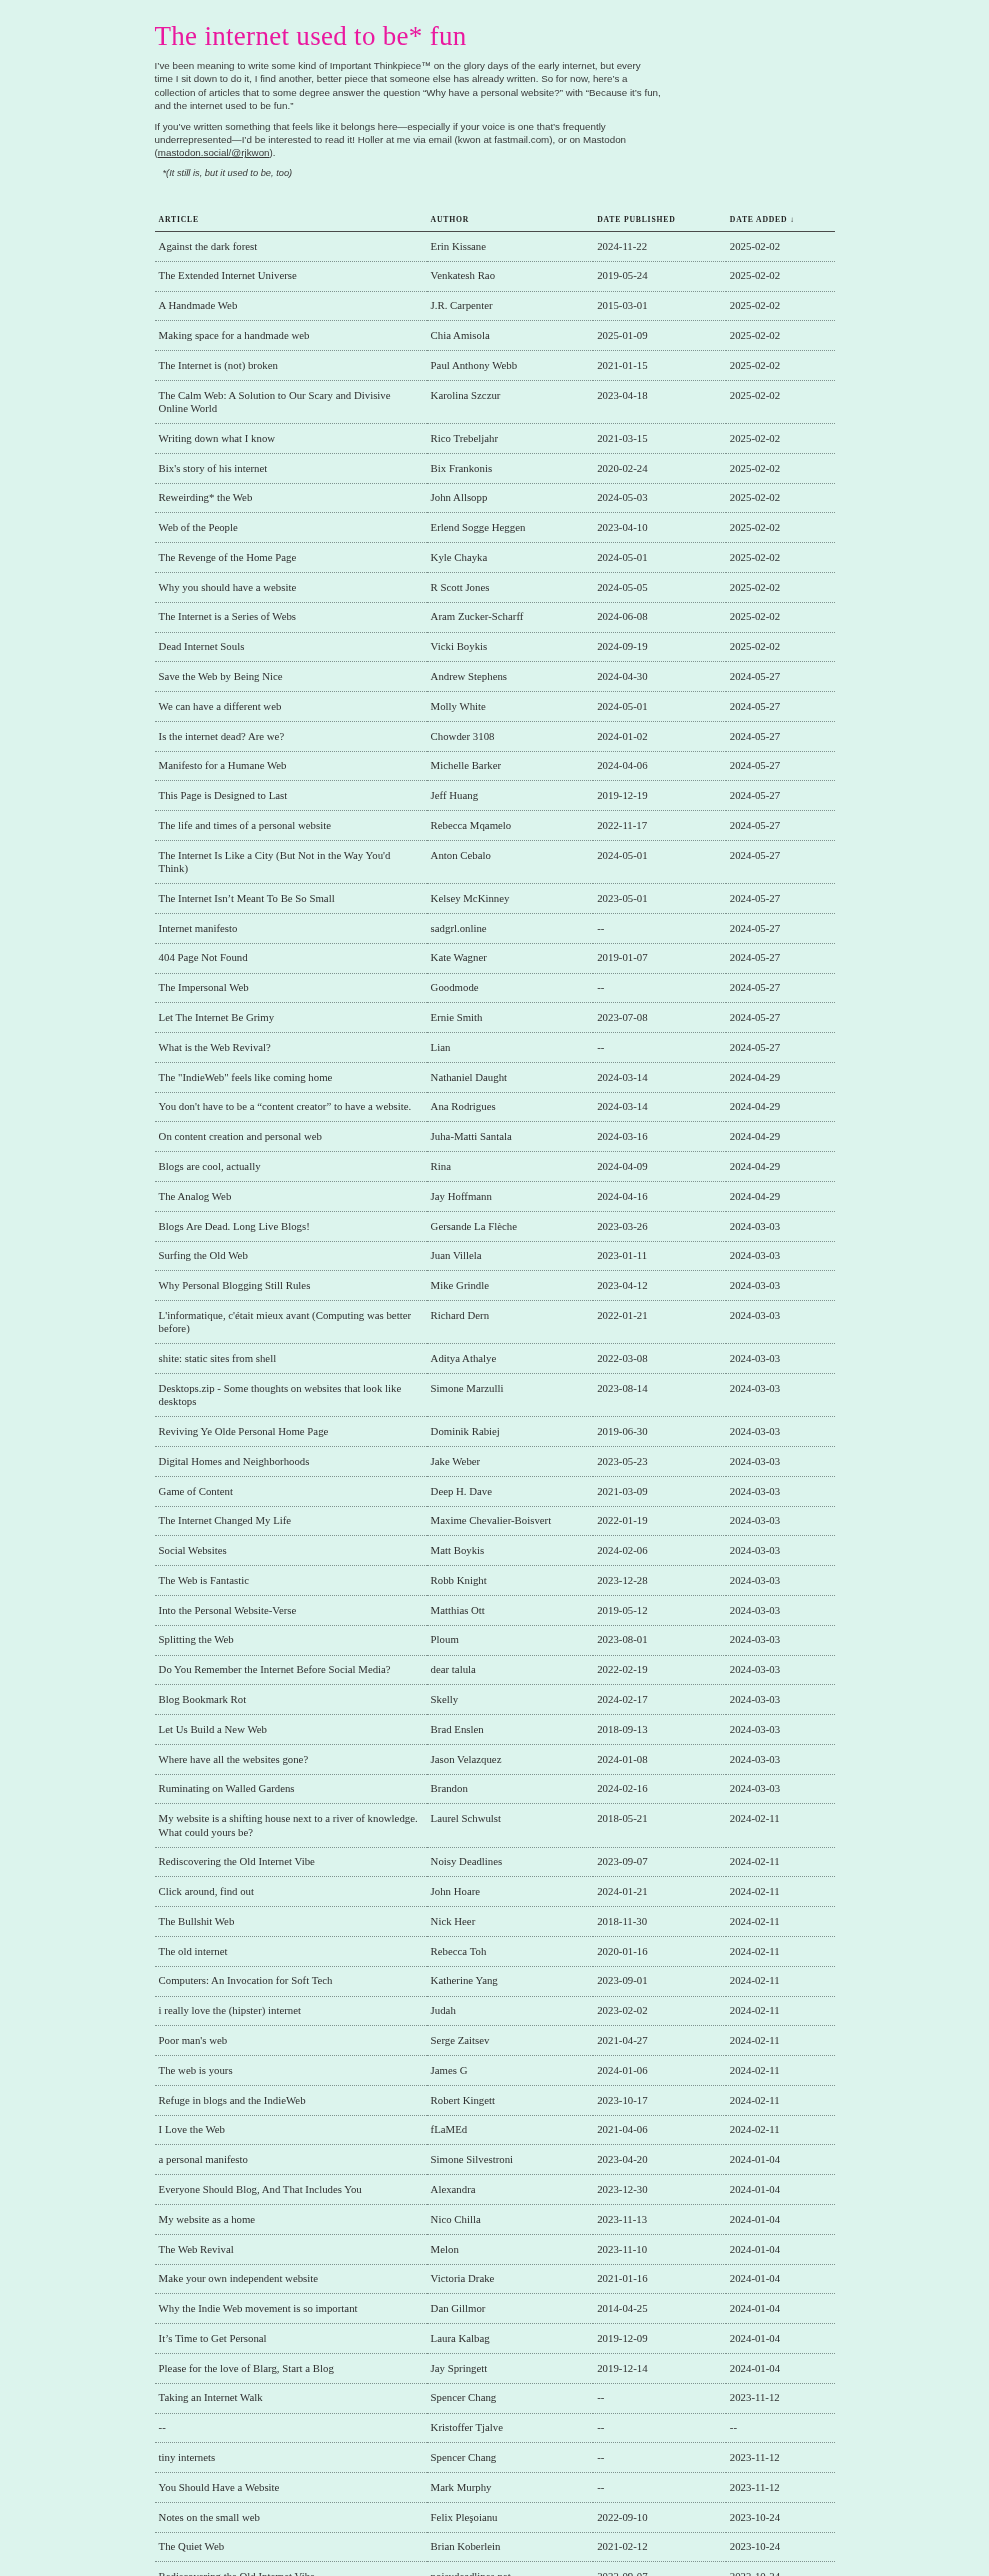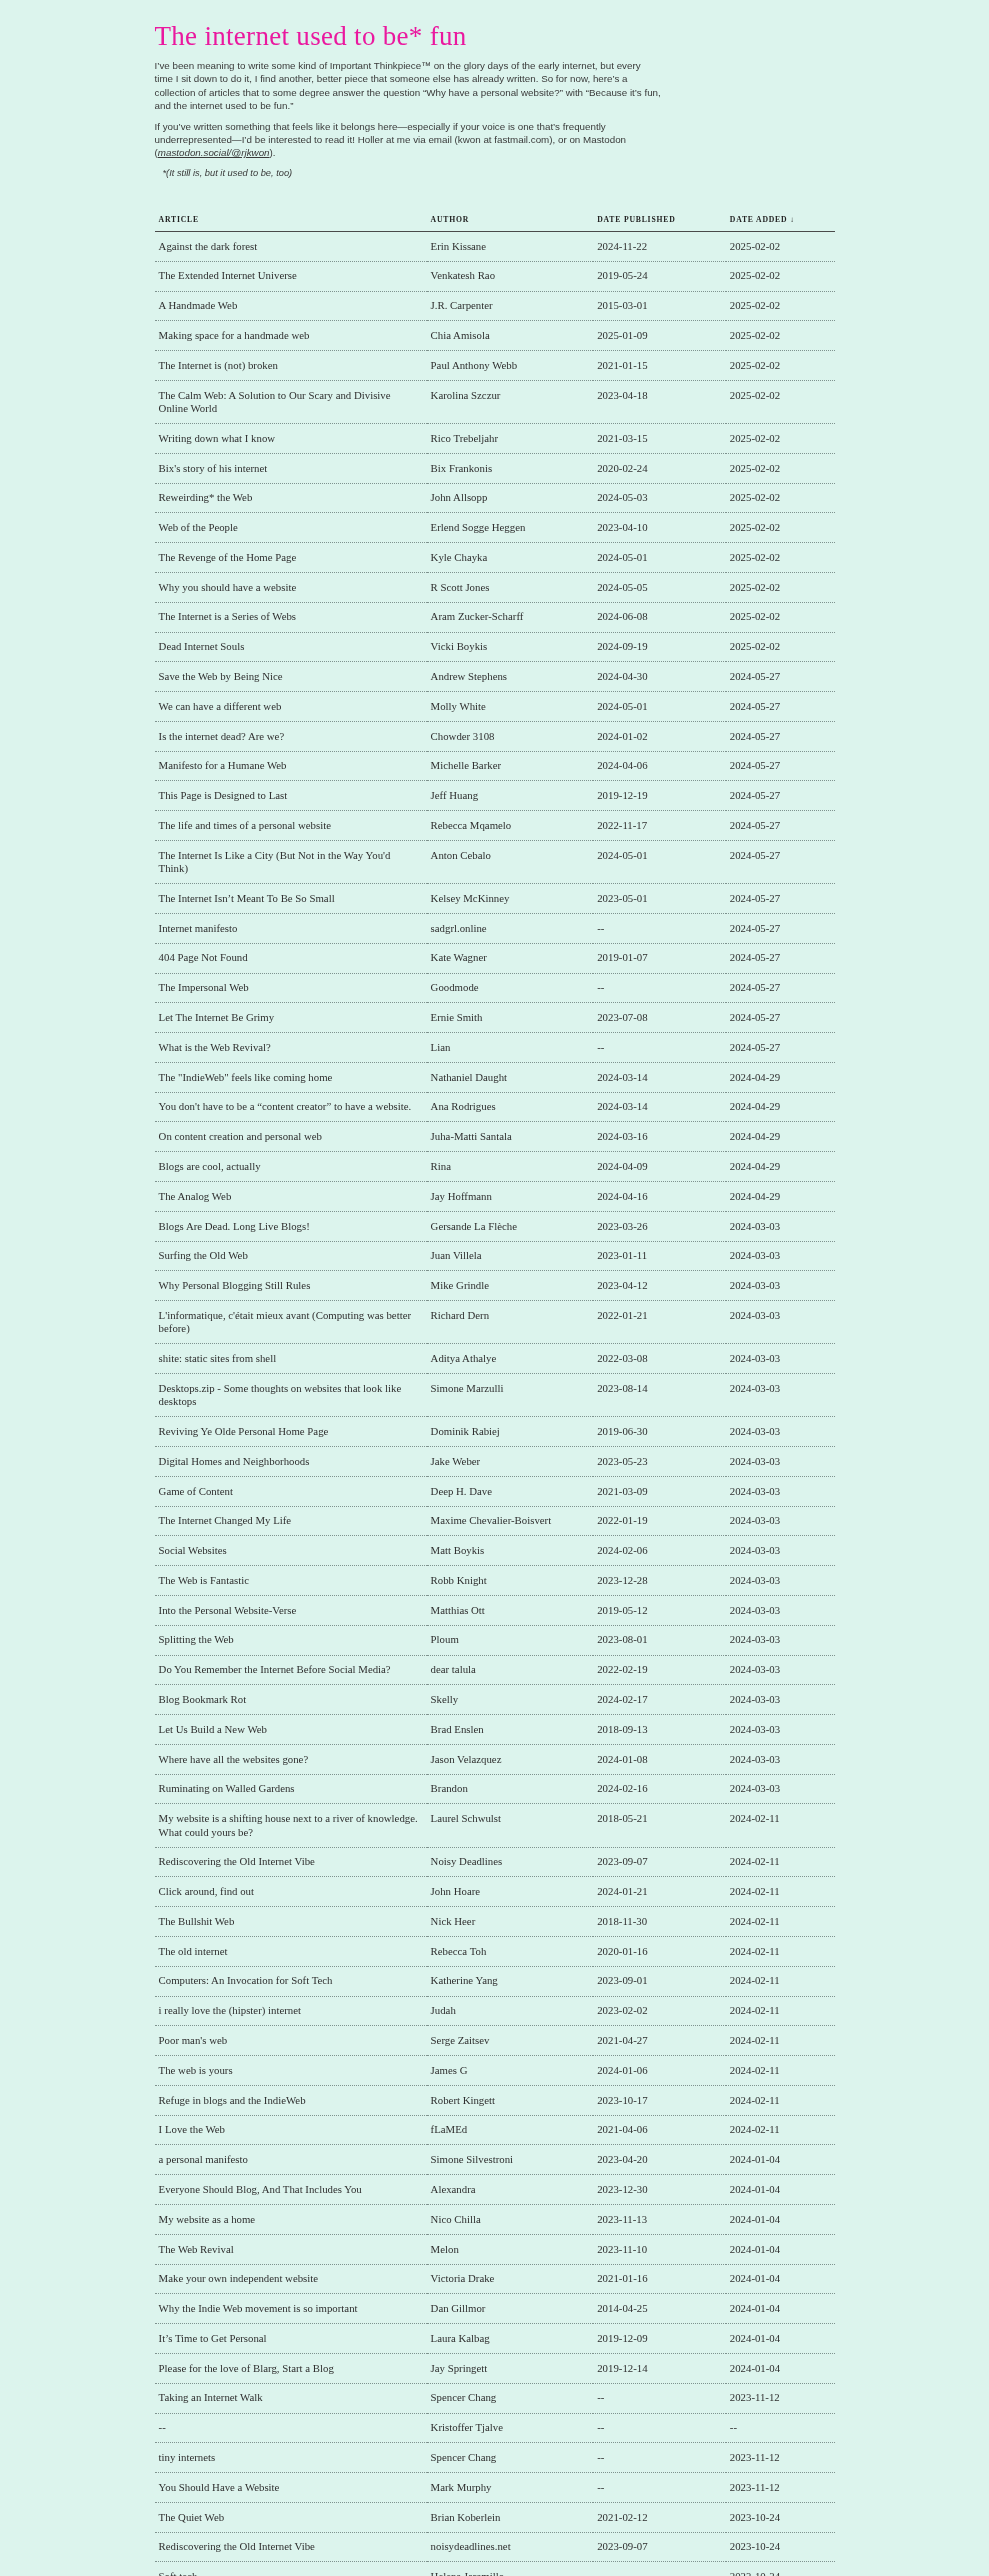--- a/index.html
+++ b/index.html
@@ -1,20 +1,20 @@
 <!DOCTYPE html>
 <html style="font-size:8.2px"><head>
 <meta charset="utf-8">
 <style>
   html,body{margin:0;padding:0;background:#dcf4ed;}
   body{font-family:"Liberation Sans",sans-serif;color:#3a3a3a;}
   .container{width:680px;margin:0 auto;padding:20.6px 0 31px 0;}
   h1{font-family:"Liberation Serif",serif;font-weight:400;font-size:27px;color:#ea189f;margin:0 0 7.2px 0;letter-spacing:0.3px;}
   .intro{font-size:9.8px;line-height:13.4px;max-width:507px;margin:0 0 7.2px 0;color:#3a3a3a;}
-  .intro a{color:#3a3a3a;font-style:italic;}
+  .intro a{color:#3a3a3a;}
   .footnote{font-size:9.3px;font-style:italic;margin:8px;color:#3a3a3a;}
   table{width:100%;border-collapse:collapse;margin-top:37px;}
   thead th{font-family:Liberation Serif, serif;font-size:7.7px;font-weight:700;letter-spacing:0.8px;text-transform:uppercase;text-align:left;color:#222;padding:0 5.2px 7.2px 4.1px;border-bottom:0.5px solid #4a4a4a;cursor:pointer;}
   thead th .arrow{font-weight:400;font-size:7.7px;}
   tbody td{font-family:"Liberation Serif",serif;font-size:10.8px;line-height:13.4px;color:#2f2f2f;vertical-align:top;padding:7.7px 5.2px 7.7px 4.1px;border-bottom:0.5px dotted #7f938f;}
   col.c-article{width:40%;} col.c-author{width:24.5%;} col.c-pub{width:19.5%;} col.c-added{width:16%;}
   td.nowrap{white-space:nowrap;}
 </style>
 </head>
 <body>
@@ -483,20 +483,26 @@
           <td class="nowrap">--</td>
           <td class="nowrap">2023-11-12</td>
         </tr>
         <tr>
           <td>You Should Have a Website</td>
           <td>Mark Murphy</td>
           <td class="nowrap">--</td>
           <td class="nowrap">2023-11-12</td>
         </tr>
         <tr>
+          <td>Notes on the small web</td>
+          <td>Felix Pleşoianu</td>
+          <td class="nowrap">2022-09-10</td>
+          <td class="nowrap">2023-10-24</td>
+        </tr>
+        <tr>
           <td>The Quiet Web</td>
           <td>Brian Koberlein</td>
           <td class="nowrap">2021-02-12</td>
           <td class="nowrap">2023-10-24</td>
         </tr>
         <tr>
           <td>Rediscovering the Old Internet Vibe</td>
           <td>noisydeadlines.net</td>
           <td class="nowrap">2023-09-07</td>
           <td class="nowrap">2023-10-24</td>

